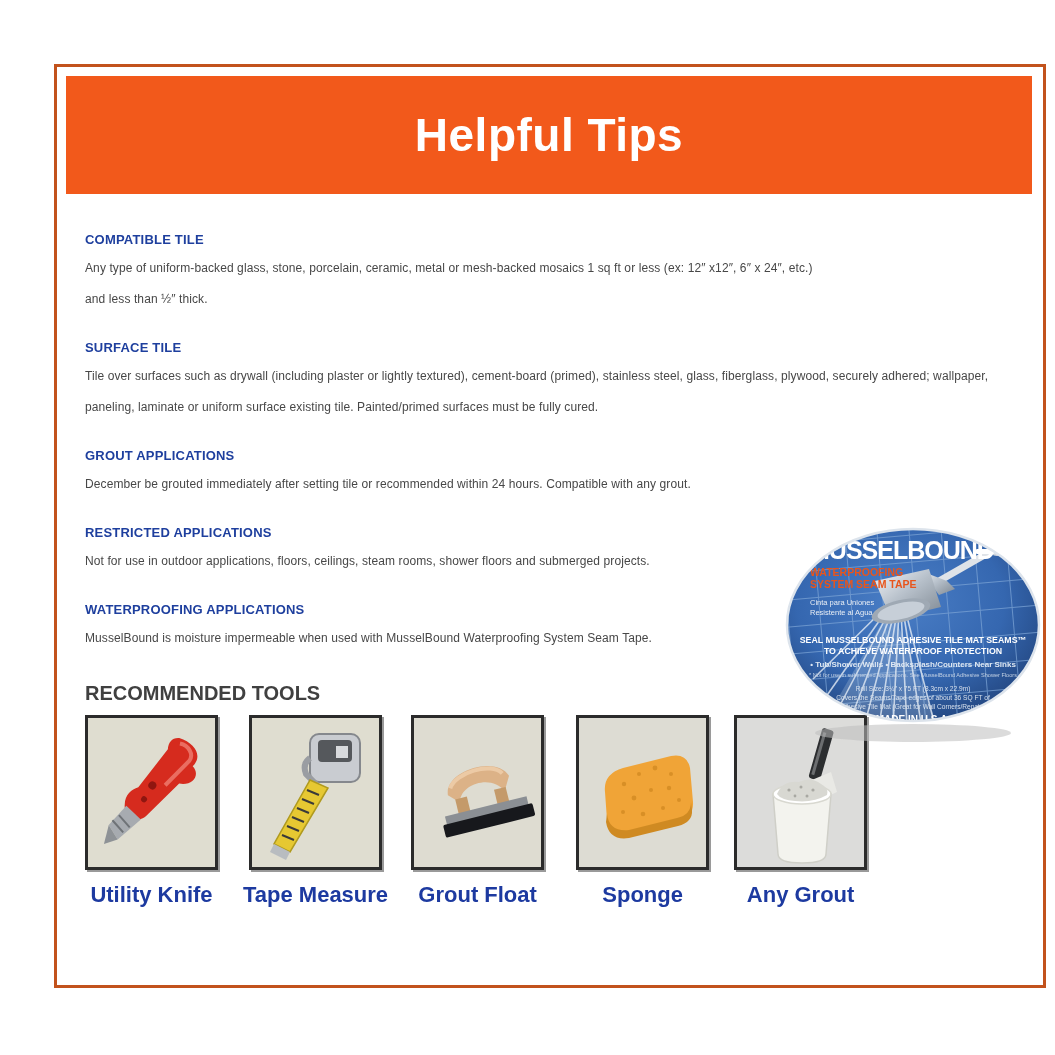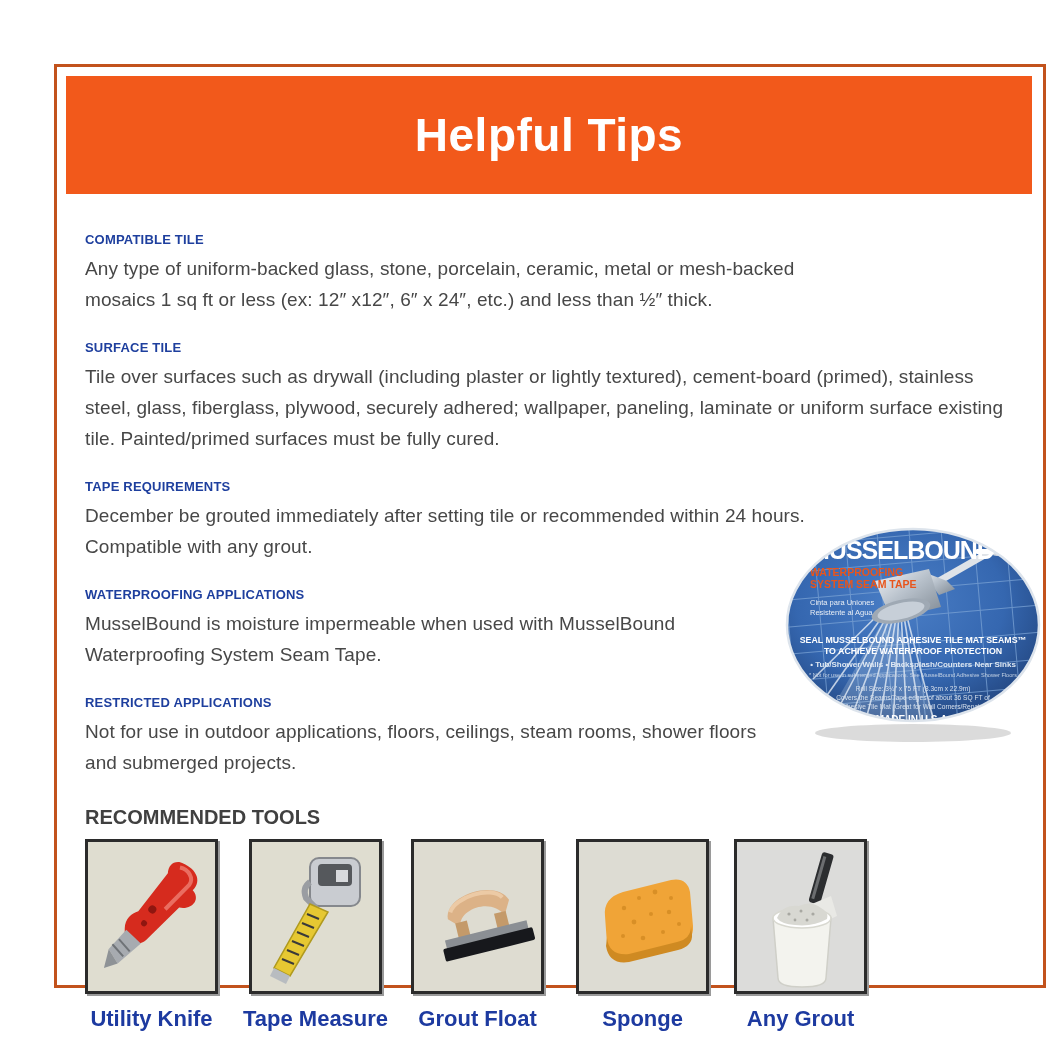--- a/index.html
+++ b/index.html
@@ -7,21 +7,21 @@
         font-family:"Liberation Sans",sans-serif;}
   .frame{position:absolute;left:30px;top:64px;width:986px;height:918px;
          border:3px solid #c2521c;background:#ffffff;margin-left:24px;}
   .banner{position:absolute;left:9px;top:9px;width:966px;height:118px;background:#f2591b;
           display:flex;align-items:center;justify-content:center;}
   .banner-title{color:#ffffff;font-size:46px;font-weight:bold;letter-spacing:.5px;}
   .content{position:absolute;left:28px;top:140px;width:945px;}
   .sec{margin:0;}
   .sec h2{color:#1e3f9e;font-size:13px;font-weight:bold;letter-spacing:.2px;
           margin:25px 0 6px 0;}
-  .sec p{color:#474747;font-size:19px;line-height:31px;margin:0;letter-spacing:.1px;}
+  .sec p{color:#474747;font-size:12px;line-height:31px;margin:0;letter-spacing:.1px;}
   .s0 p{max-width:750px;}
   .s1 p{max-width:925px;}
   .s2 p{max-width:790px;}
   .s3 p{max-width:600px;}
   .s4 p{max-width:675px;}
   .tools-heading{color:#404040;font-size:20px;font-weight:bold;margin:28px 0 10px 0;}
   .tools-row{display:flex;align-items:flex-start;}
   .tool{display:flex;flex-direction:column;align-items:center;}
   .tool-box{width:133px;height:155px;border:3px solid #2b2b2b;box-sizing:border-box;
             box-shadow:2px 2px 0 #9a9a9a;}
@@ -45,30 +45,30 @@
     <div class="content">
       <div class="sec s0">
         <h2>COMPATIBLE TILE</h2>
         <p>Any type of uniform-backed glass, stone, porcelain, ceramic, metal or mesh-backed mosaics 1 sq ft or less (ex: 12″ x12″, 6″ x 24″, etc.) and less than ½″ thick.</p>
       </div>
       <div class="sec s1">
         <h2>SURFACE TILE</h2>
         <p>Tile over surfaces such as drywall (including plaster or lightly textured), cement-board (primed), stainless steel, glass, fiberglass, plywood, securely adhered; wallpaper, paneling, laminate or uniform surface existing tile. Painted/primed surfaces must be fully cured.</p>
       </div>
       <div class="sec s2">
-        <h2>TAPE REQUIREMENTS</h2>
+        <h2>GROUT APPLICATIONS</h2>
         <p>December be grouted immediately after setting tile or recommended within 24 hours. Compatible with any grout.</p>
+      </div>
+      <div class="sec s4">
+        <h2>RESTRICTED APPLICATIONS</h2>
+        <p>Not for use in outdoor applications, floors, ceilings, steam rooms, shower floors and submerged projects.</p>
       </div>
       <div class="sec s3">
         <h2>WATERPROOFING APPLICATIONS</h2>
         <p>MusselBound is moisture impermeable when used with MusselBound Waterproofing System Seam Tape.</p>
-      </div>
-      <div class="sec s4">
-        <h2>RESTRICTED APPLICATIONS</h2>
-        <p>Not for use in outdoor applications, floors, ceilings, steam rooms, shower floors and submerged projects.</p>
       </div>
 
       <div class="tools-heading">RECOMMENDED TOOLS</div>
 
       <div class="tools-row">
 
         <div class="tool t0">
           <div class="tool-box">
             <svg width="127" height="149" viewBox="0 0 127 149">
               <g transform="rotate(38 63 74)">

